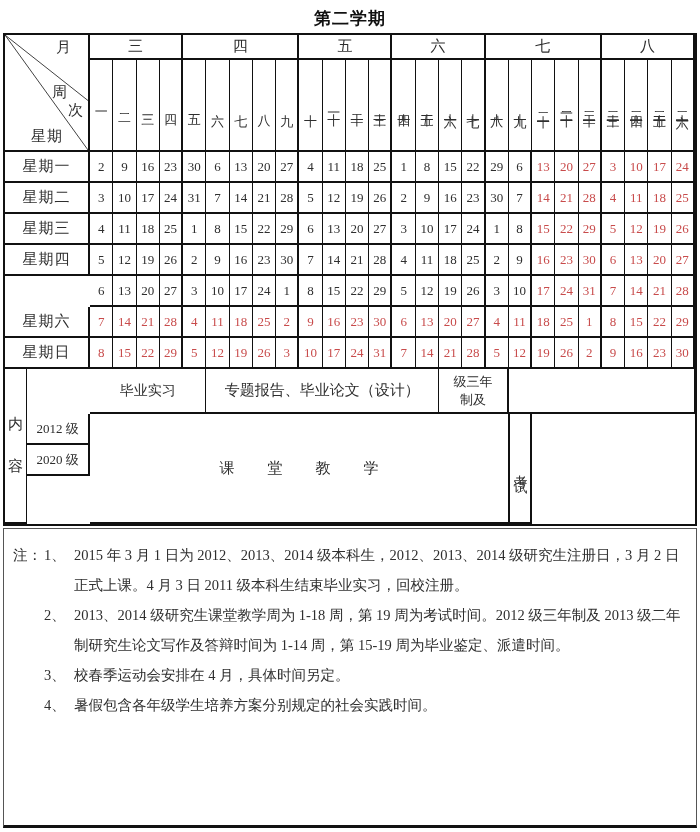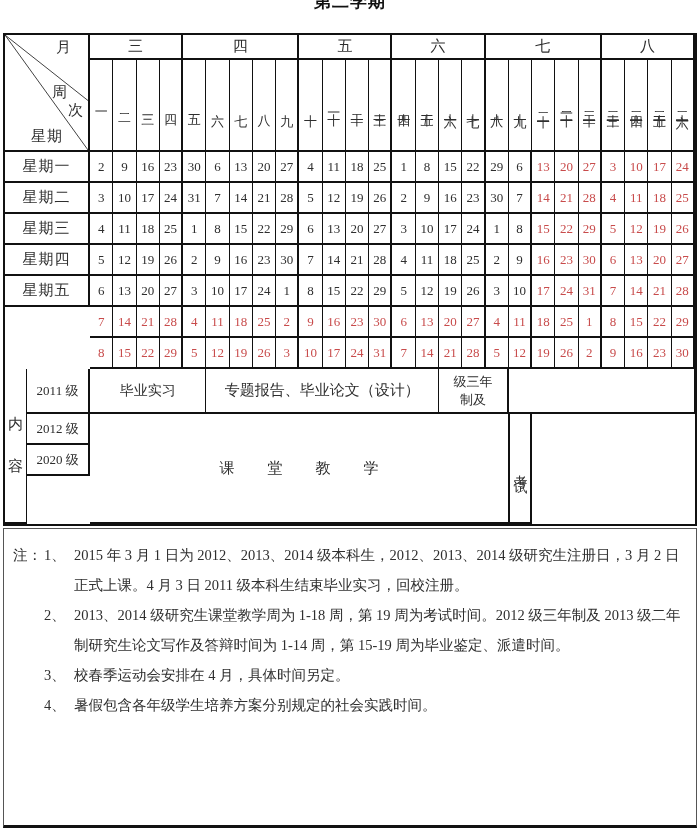--- a/index.html
+++ b/index.html
@@ -1,19 +1,19 @@
 <!DOCTYPE html>
 <html><head>
 <meta charset="utf-8">
 <style>
   html,body{margin:0;padding:0;background:#fff;}
   .sheet{position:relative;width:700px;height:832px;background:#fff;box-sizing:border-box;padding:0 3px;
          font-family:"Liberation Serif","DejaVu Serif",serif;color:#2e2e2e;}
   .title{height:33px;display:flex;align-items:flex-end;justify-content:center;
-         font-size:17px;font-weight:bold;letter-spacing:1px;padding-bottom:20px;box-sizing:border-box;color:#111;}
+         font-size:17px;font-weight:bold;letter-spacing:1px;padding-bottom:3px;box-sizing:border-box;color:#111;}
   
   .grid{display:grid;box-sizing:border-box;width:694px;height:493px;border:2px solid #111;
         grid-template-columns:22px 63px repeat(26,1fr);
         grid-template-rows:25px 92px repeat(7,31px) 45px 31px 31px 48px;}
   .cell{box-sizing:border-box;border-right:1px solid #111;border-bottom:2px solid #111;
         display:flex;align-items:center;justify-content:center;overflow:hidden;background:#fff;}
   .thick-right{border-right-width:2px;}
   .month{font-size:15px;}
   .weeknum{font-size:13px;}
   .vtext{writing-mode:vertical-rl;text-orientation:upright;letter-spacing:2px;line-height:1;}
@@ -477,23 +477,20 @@
       </div>
       <div class="cell date red" style="grid-area: 6 / 26 / span 1 / span 1;">
         <span>13</span>
       </div>
       <div class="cell date red" style="grid-area: 6 / 27 / span 1 / span 1;">
         <span>20</span>
       </div>
       <div class="cell date red thick-right" style="grid-area: 6 / 28 / span 1 / span 1;">
         <span>27</span>
       </div>
-      <div class="cell wklabel thick-right" style="grid-area: 7 / 1 / span 1 / span 2;">
-        <span>星期五</span>
-      </div>
       <div class="cell date" style="grid-area: 7 / 3 / span 1 / span 1;">
         <span>6</span>
       </div>
       <div class="cell date" style="grid-area: 7 / 4 / span 1 / span 1;">
         <span>13</span>
       </div>
       <div class="cell date" style="grid-area: 7 / 5 / span 1 / span 1;">
         <span>20</span>
       </div>
       <div class="cell date thick-right" style="grid-area: 7 / 6 / span 1 / span 1;">
@@ -558,20 +555,23 @@
       </div>
       <div class="cell date red" style="grid-area: 7 / 26 / span 1 / span 1;">
         <span>14</span>
       </div>
       <div class="cell date red" style="grid-area: 7 / 27 / span 1 / span 1;">
         <span>21</span>
       </div>
       <div class="cell date red thick-right" style="grid-area: 7 / 28 / span 1 / span 1;">
         <span>28</span>
       </div>
+      <div class="cell wklabel thick-right" style="grid-area: 8 / 1 / span 1 / span 2;">
+        <span>星期六</span>
+      </div>
       <div class="cell date red" style="grid-area: 8 / 3 / span 1 / span 1;">
         <span>7</span>
       </div>
       <div class="cell date red" style="grid-area: 8 / 4 / span 1 / span 1;">
         <span>14</span>
       </div>
       <div class="cell date red" style="grid-area: 8 / 5 / span 1 / span 1;">
         <span>21</span>
       </div>
       <div class="cell date red thick-right" style="grid-area: 8 / 6 / span 1 / span 1;">
@@ -635,20 +635,23 @@
         <span>8</span>
       </div>
       <div class="cell date red" style="grid-area: 8 / 26 / span 1 / span 1;">
         <span>15</span>
       </div>
       <div class="cell date red" style="grid-area: 8 / 27 / span 1 / span 1;">
         <span>22</span>
       </div>
       <div class="cell date red thick-right" style="grid-area: 8 / 28 / span 1 / span 1;">
         <span>29</span>
+      </div>
+      <div class="cell wklabel thick-right" style="grid-area: 9 / 1 / span 1 / span 2;">
+        <span>星期日</span>
       </div>
       <div class="cell date red" style="grid-area: 9 / 3 / span 1 / span 1;">
         <span>8</span>
       </div>
       <div class="cell date red" style="grid-area: 9 / 4 / span 1 / span 1;">
         <span>15</span>
       </div>
       <div class="cell date red" style="grid-area: 9 / 5 / span 1 / span 1;">
         <span>22</span>
       </div>
@@ -717,23 +720,20 @@
       </div>
       <div class="cell date red" style="grid-area: 9 / 27 / span 1 / span 1;">
         <span>23</span>
       </div>
       <div class="cell date red thick-right" style="grid-area: 9 / 28 / span 1 / span 1;">
         <span>30</span>
       </div>
       <div class="cell neirong" style="grid-area: 10 / 1 / span 4 / span 1;">
         <span>内</span>
         <span>容</span>
-      </div>
-      <div class="cell grade thick-right" style="grid-area: 10 / 2 / span 1 / span 1;">
-        <span>2011 级</span>
       </div>
       <div class="cell grade thick-right" style="grid-area: 11 / 2 / span 1 / span 1;">
         <span>2012 级</span>
       </div>
       <div class="cell grade thick-right" style="grid-area: 12 / 2 / span 1 / span 1;">
         <span>2020 级</span>
       </div>
       <div class="cell seg" style="grid-area: 10 / 3 / span 1 / span 5;">
         <span>毕业实习</span>
       </div>

